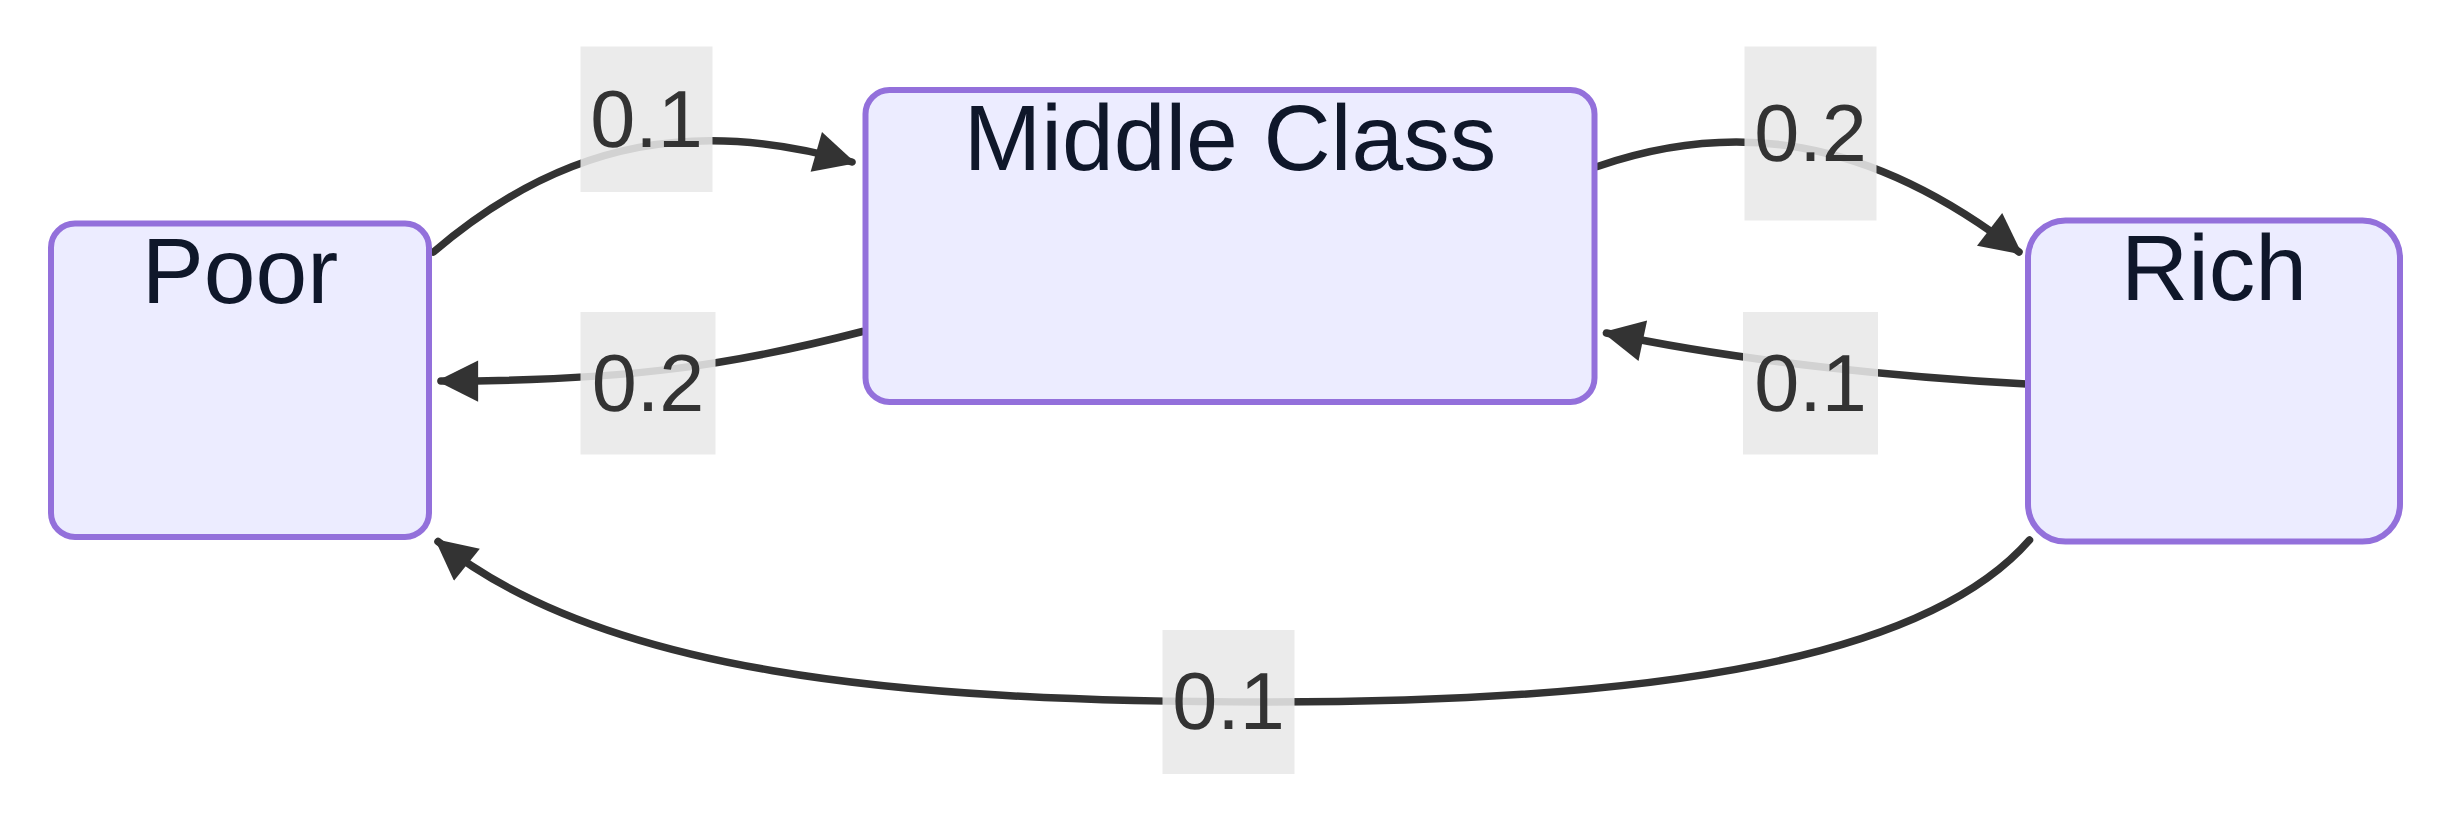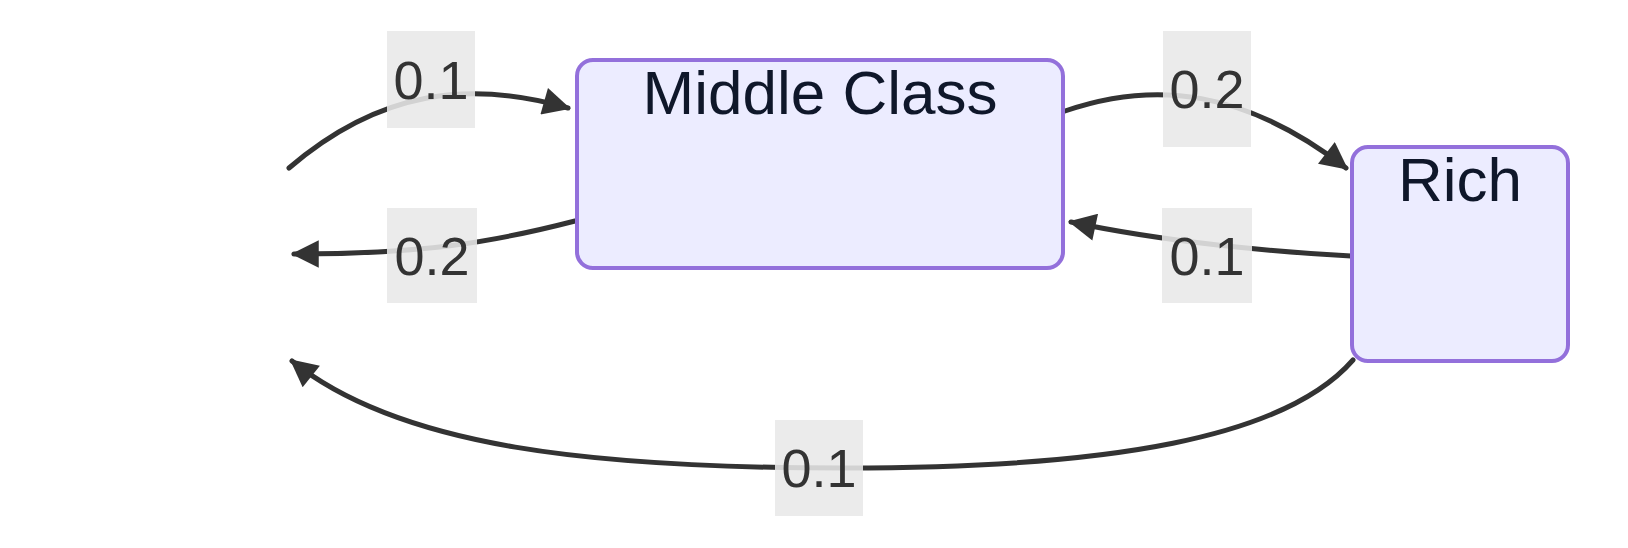--- a/index.html
+++ b/index.html
@@ -37,21 +37,21 @@
     display: flex;
     align-items: flex-start;
     justify-content: center;
     color: #0f172a;
     font-size: 62px;
     line-height: 1;
     white-space: nowrap;
   }
   .node-poor   { left: 32px;   top: 147px; width: 256px; height: 213px; }
   .node-middle { left: 575px;  top: 58px;  width: 490px; height: 212px; }
-  .node-rich   { left: 1350px; top: 145px; width: 220px; height: 218px; }
+  .node-rich   { left: 1350px; top: 145px; width: 252px; height: 218px; border-radius: 27px; }
   .edge-label {
     position: absolute;
     box-sizing: border-box;
     background: rgba(232, 232, 232, 0.88);
     color: #333333;
     font-size: 54px;
     line-height: 1;
     display: flex;
     align-items: center;
     justify-content: center;
@@ -74,20 +74,23 @@
         <path d="M 0 0 L 10 5 L 0 10 z" fill="#333333"></path>
       </marker>
     </defs>
     <path class="edge" d="M 289 168 C 380 90, 470 80, 568 108" marker-end="url(#arrowhead)"></path>
     <path class="edge" d="M 575 221 C 490 243, 420 254, 294 254" marker-end="url(#arrowhead)"></path>
     <path class="edge" d="M 1065 111 C 1155 80, 1245 90, 1346 168" marker-end="url(#arrowhead)"></path>
     <path class="edge" d="M 1351 256 C 1275 252, 1165 242, 1071 222" marker-end="url(#arrowhead)"></path>
     <path class="edge" d="M 1353 360 C 1285 438, 1110 468, 845 468 C 595 468, 400 448, 292 361" marker-end="url(#arrowhead)"></path>
   </svg>
 
+  <div class="node node-poor">
+    <span>Poor</span>
+  </div>
   <div class="node node-middle">
     <span>Middle Class</span>
   </div>
   <div class="node node-rich">
     <span>Rich</span>
   </div>
 
   <div class="edge-label label-poor-to-middle">0.1</div>
   <div class="edge-label label-middle-to-poor">0.2</div>
   <div class="edge-label label-middle-to-rich">0.2</div>

